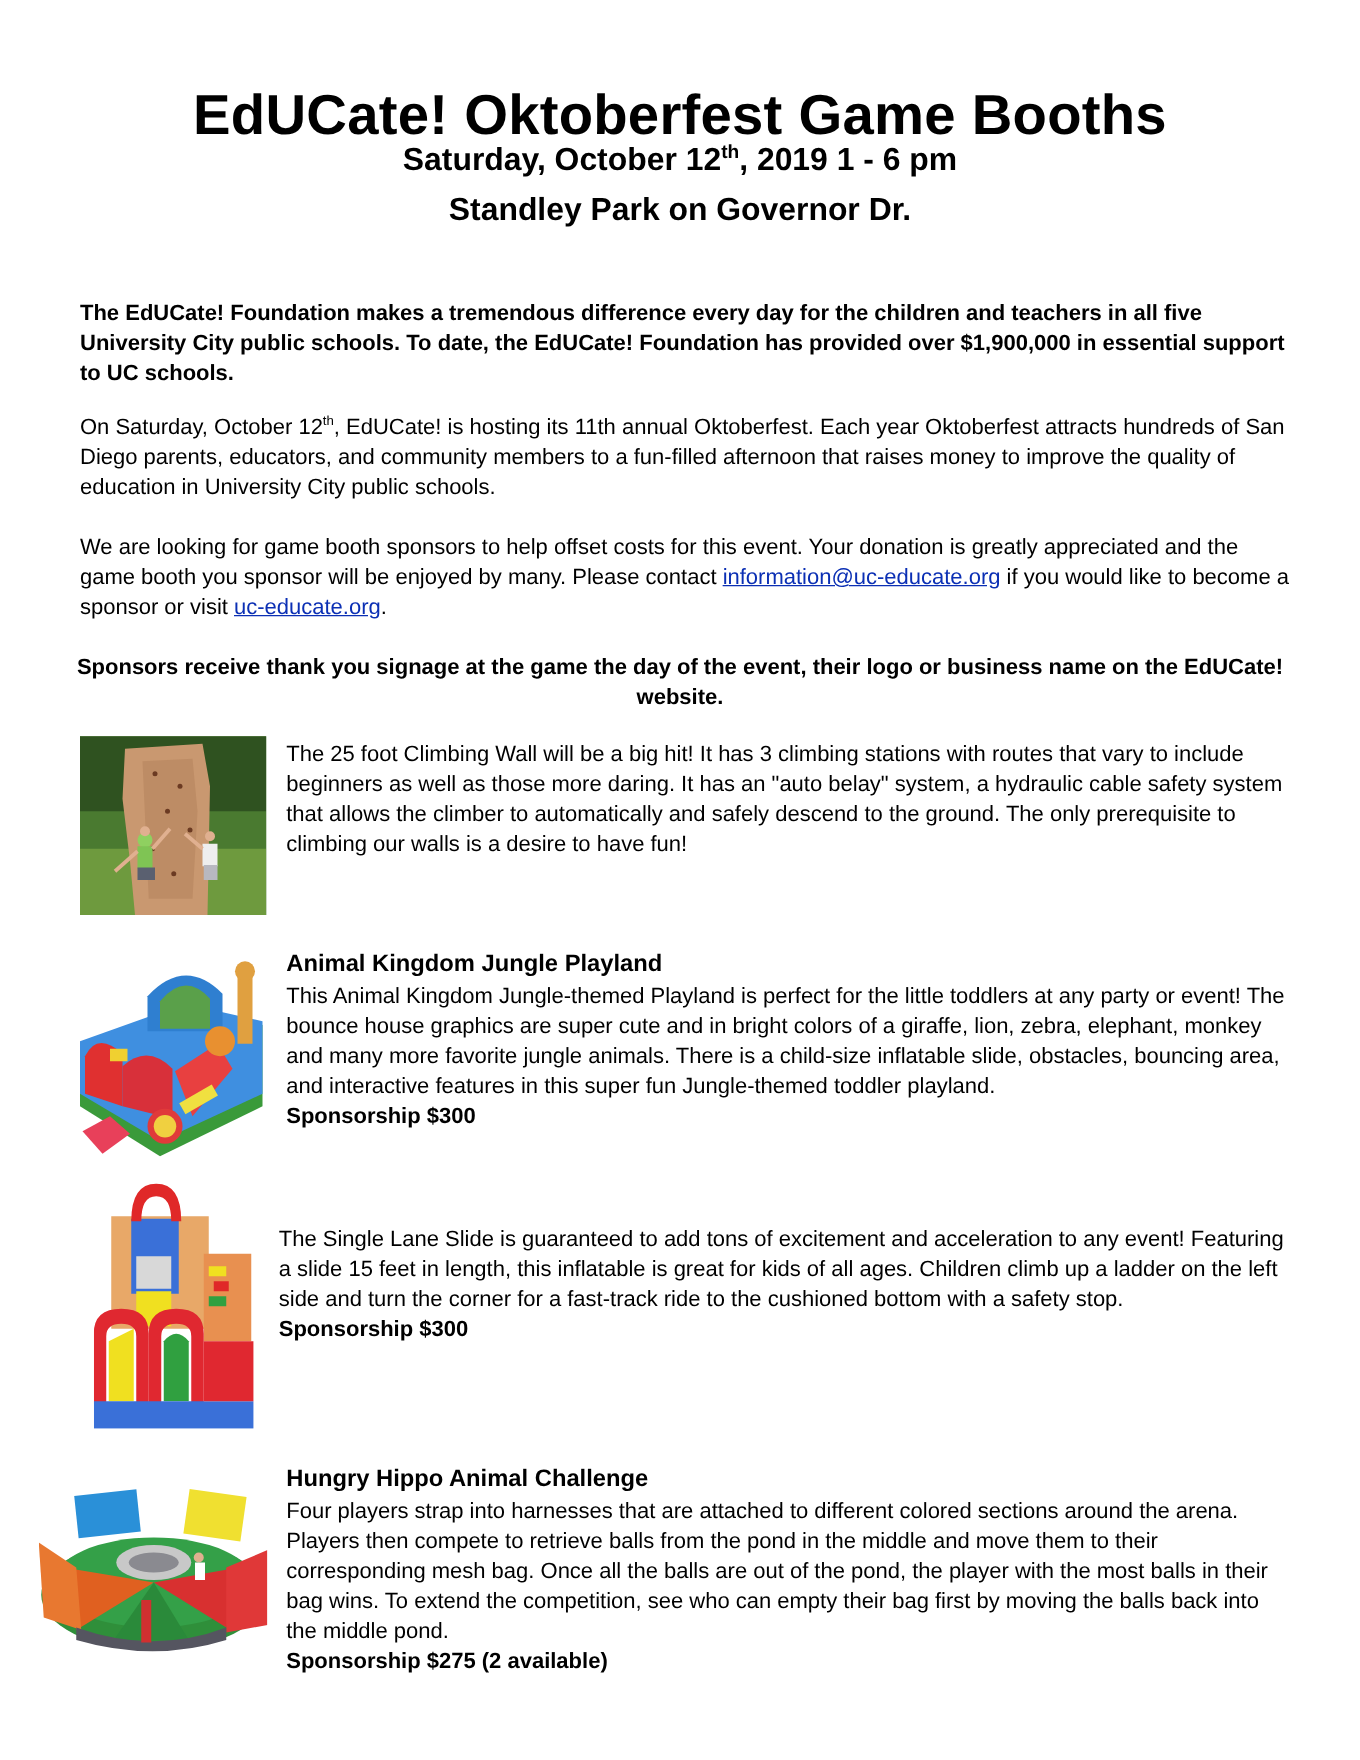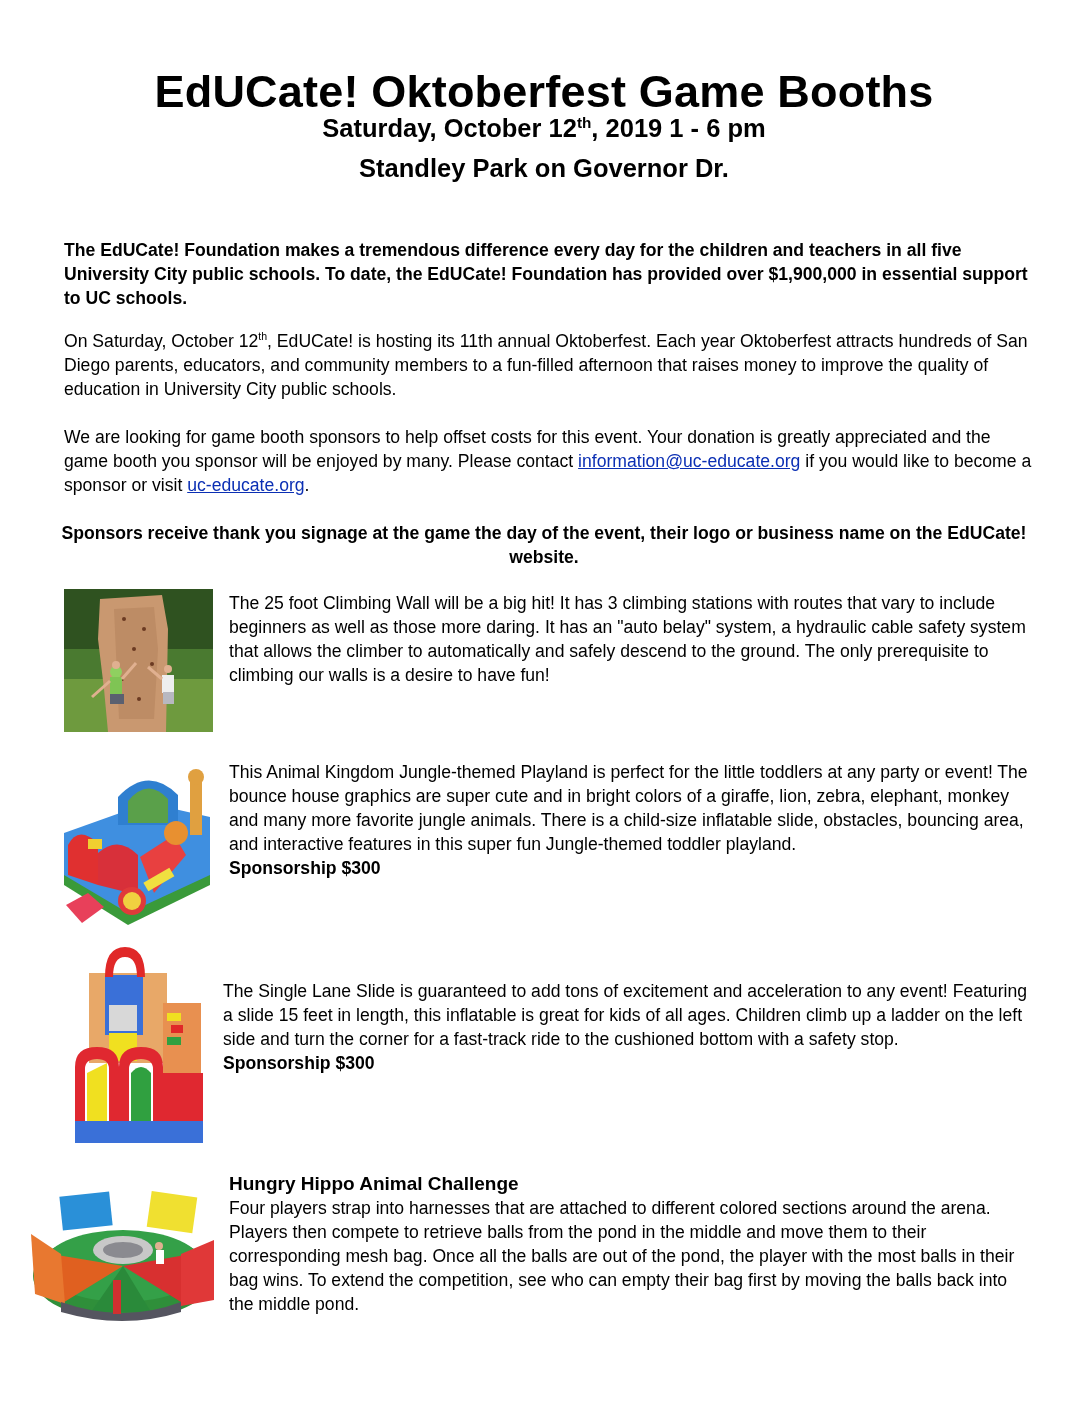--- a/index.html
+++ b/index.html
@@ -88,20 +88,21 @@
     <rect x="86" y="110" width="30" height="10" fill="#f0e040" transform="rotate(-30 100 115)"></rect>
     <circle cx="118" cy="68" r="12" fill="#e89030"></circle>
     <circle cx="74" cy="136" r="14" fill="#e03a3a"></circle>
     <circle cx="74" cy="136" r="9" fill="#f0d040"></circle>
     <path d="M8 140 L30 128 L46 142 L24 158 Z" fill="#e8405a"></path>
     <rect x="30" y="74" width="14" height="10" fill="#f0d030"></rect>
   </svg>
 </div>
 
 <div class="booth b2">
+  <div class="bname">Animal Kingdom Jungle Playland</div>
   <div class="bdesc">This Animal Kingdom Jungle-themed Playland is perfect for the little toddlers at any party or event!  The bounce house graphics are super cute and in bright colors of a giraffe, lion, zebra, elephant, monkey and many more favorite jungle animals.  There is a child-size inflatable slide, obstacles, bouncing area, and interactive features in this super fun Jungle-themed toddler playland.</div>
   <div class="bprice">Sponsorship $300</div>
 </div>
 
 <div class="img img3">
   <svg width="128" height="200" viewBox="0 0 128 200">
     <rect width="128" height="200" fill="#ffffff"></rect>
     <rect x="14" y="30" width="78" height="90" fill="#e8a868"></rect>
     <rect x="30" y="32" width="38" height="60" fill="#3a70d8"></rect>
     <rect x="34" y="62" width="28" height="26" fill="#d8d8d8"></rect>
@@ -142,13 +143,14 @@
     <path d="M30 118 Q92 140 150 118 L150 128 Q92 146 30 128 Z" fill="#555560"></path>
     <rect x="82" y="96" width="8" height="34" fill="#d03030"></rect>
     <circle cx="128" cy="62" r="4" fill="#e0b090"></circle>
     <rect x="125" y="66" width="8" height="14" fill="#ffffff"></rect>
   </svg>
 </div>
 
 <div class="booth b4">
   <div class="bname">Hungry Hippo Animal Challenge</div>
   <div class="bdesc">Four players strap into harnesses that are attached to different colored sections around the arena. Players then compete to retrieve balls from the pond in the middle and move them to their corresponding mesh bag.  Once all the balls are out of the pond, the player with the most balls in their bag wins. To extend the competition, see who can empty their bag first by moving the balls back into the middle pond.</div>
+  <div class="bprice">Sponsorship $275 (2 available)</div>
 </div>
 
 </body></html>

